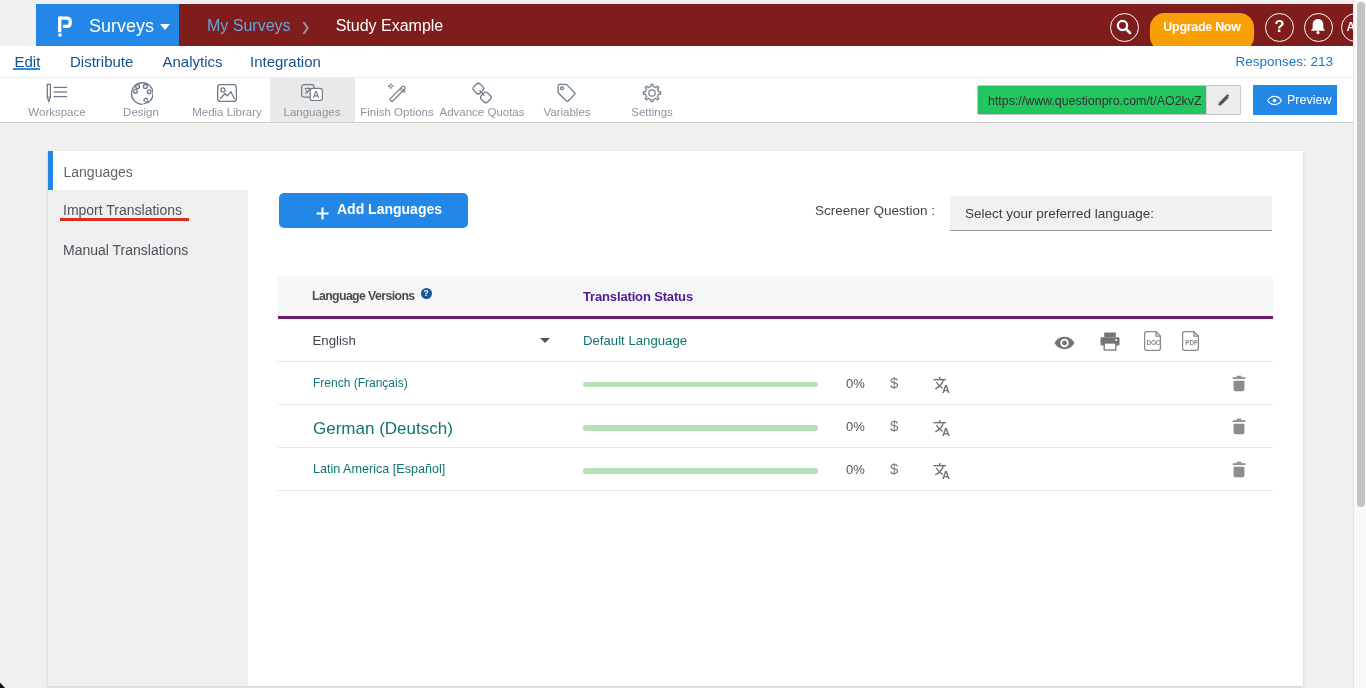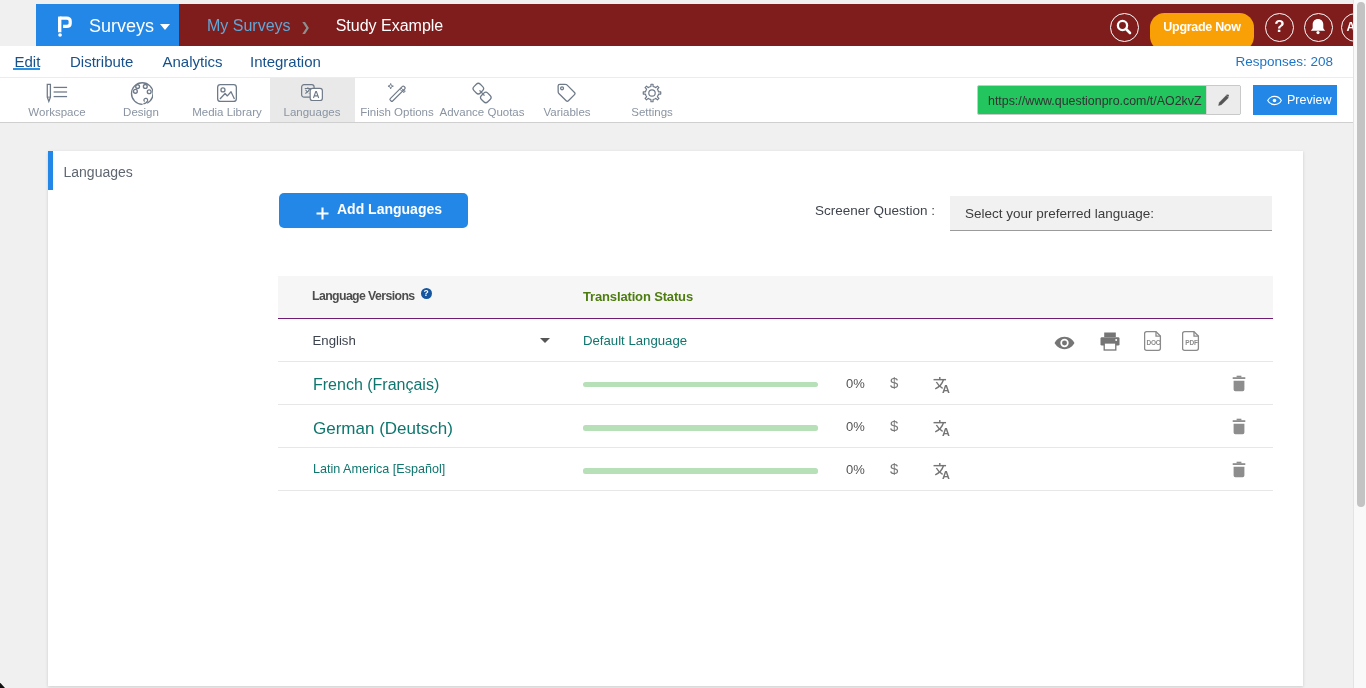--- a/index.html
+++ b/index.html
@@ -36,21 +36,21 @@
 
 
 #card { position:absolute; left:48px; top:151px; width:1255px; height:535px; background:#fff; box-shadow:0 1px 3px rgba(0,0,0,0.15); }
 #accent { position:absolute; left:0; top:0; width:4.5px; height:39px; background:#2287e6; }
 #cardtitle { position:absolute; left:15.5px; top:12.5px; font-size:14px; color:#5f6771; }
 #sidebar { position:absolute; left:0; top:39px; width:200px; height:496px; background:#efefef; }
 #sidebar .itm { position:absolute; left:15px; font-size:14px; color:#4c525b; }
 #redline { position:absolute; left:12px; top:27.5px; width:129px; height:3.5px; background:#d92c23; }
 
 
-.thead { position:absolute; left:230px; top:125px; width:994.5px; height:43px; background:#f6f6f6; border-bottom:1px solid #701a75; box-sizing:border-box; }
+.thead { position:absolute; left:230px; top:125px; width:994.5px; height:43px; background:#f6f6f6; border-bottom:3px solid #701a75; box-sizing:border-box; }
 .trow { position:absolute; left:230px; width:994.5px; height:43.2px; border-bottom:1px solid #e7e7e7; background:#fff; }
 .cell { position:absolute; font-size:13.2px; color:#0f766e; }
 .pbar { position:absolute; left:305px; top:20px; width:235px; height:5.5px; border-radius:2.5px; background:#b7dfb8; }
 .pct { position:absolute; left:568px; top:14px; font-size:13px; color:#555; }
 .dollar { position:absolute; left:612px; top:12px; font-size:15px; color:#777; }
 .transicon { position:absolute; left:654px; top:13px; }
 .trash { position:absolute; left:954px; top:13px; }
 
 #screener-label { position:absolute; left:657px; top:51.5px; width:230px; text-align:right; font-size:13.5px; color:#40454d; }
 #screener-box { position:absolute; left:902px; top:44.5px; width:322px; height:35px; background:#f1f1f1; border-bottom:1px solid #9b9b9b; }
@@ -92,21 +92,21 @@
   </div>
   <div class="hcir" style="left:1305px; font-size:12px; font-weight:bold; line-height:26px; letter-spacing:0.3px;">AB</div>
 </div>
 
 <div id="tabs">
   <div class="tab" style="left:14.5px;">Edit</div>
   <div id="edit-underline"></div>
   <div class="tab" style="left:70px;">Distribute</div>
   <div class="tab" style="left:162.5px;">Analytics</div>
   <div class="tab" style="left:250px;">Integration</div>
-  <div id="responses">Responses: 208</div>
+  <div id="responses">Responses: 213</div>
 </div>
 
 <div id="toolbar">
   <div class="titem" style="left:14.5px;">
     <svg width="22" height="22" viewBox="0 0 24 24" fill="none" stroke="#6f7a89" stroke-width="1.4">
       <path d="M1.4 2.6 h3.4 v13.9 l-1.7 4.7 -1.7-4.7 z"></path>
       <path d="M1.4 16.5 h3.4" stroke-width="1.1"></path>
       <path d="M8.3 5.9 H23"></path>
         <path d="M8.3 10.9 H23"></path>
         <path d="M8.3 15.9 H23"></path>
@@ -189,36 +189,41 @@
       <path d="M11 1 C6 1 2.4 4.3 1 7 c1.4 2.7 5 6 10 6 s8.6-3.3 10-6 C19.6 4.3 16 1 11 1 z" fill="none" stroke="#fff" stroke-width="1.6"></path>
       <circle cx="11" cy="7" r="2.6" fill="#fff"></circle>
     </svg>
     <span style="position:absolute;left:34px;top:8px;font-size:12.5px;">Preview</span>
   </div>
 </div>
 
 <div id="card">
   <div id="accent"></div>
   <div id="cardtitle">Languages</div>
+  <div id="sidebar">
+    <div class="itm" style="top:12.3px;">Import Translations</div>
+    <div id="redline"></div>
+    <div class="itm" style="top:51.5px;">Manual Translations</div>
+  </div>
 
   <div id="addbtn">
     <svg width="13" height="13" viewBox="0 0 13 13" style="position:absolute;left:37px;top:13.5px;">
       <path d="M6.5 0.5 V12.5 M0.5 6.5 H12.5" stroke="#fff" stroke-width="2.1"></path>
     </svg>
     <span style="position:absolute;left:58px;top:8px;font-size:14px;font-weight:bold;">Add Languages</span>
   </div>
   <div id="screener-label">Screener Question :</div>
   <div id="screener-box">
       <span>Select your preferred language:</span>
     </div>
 
   <div class="thead">
     <div class="cell" style="left:34px;top:13px;font-weight:bold;color:#4d4d4d;font-size:12.3px;letter-spacing:-0.6px;">Language Versions</div>
     <div style="position:absolute;left:142.5px;top:11.5px;width:11px;height:11px;border-radius:50%;background:#15569e;color:#fff;font-size:8.5px;font-weight:bold;text-align:center;line-height:11px;">?</div>
-    <div class="cell" style="left:305px;top:13px;font-weight:bold;color:#4d7c0f;font-size:13px;letter-spacing:-0.15px;">Translation Status</div>
+    <div class="cell" style="left:305px;top:13px;font-weight:bold;color:#4c1d95;font-size:13px;letter-spacing:-0.15px;">Translation Status</div>
   </div>
 
   <div class="trow" style="top:167.5px;">
     <div class="cell" style="left:34.5px;top:14px;color:#3d444e;">English</div>
     <div style="position:absolute;left:262px;top:19px;width:0;height:0;border-left:5px solid transparent;border-right:5px solid transparent;border-top:5.5px solid #555;"></div>
     <div class="cell" style="left:305px;top:14px;">Default Language</div>
     <svg width="21" height="14" viewBox="0 0 22 14" style="position:absolute;left:776px;top:17.5px;">
       <path d="M11 0.5 C5.7 0.5 2 4.2 0.6 7 2 9.8 5.7 13.5 11 13.5 s9-3.7 10.4-6.5 C20 4.2 16.3 0.5 11 0.5 z" fill="#757575"></path>
       <circle cx="11" cy="7" r="4.4" fill="#fff"></circle>
       <circle cx="11" cy="7" r="2.6" fill="#757575"></circle>
@@ -235,21 +240,21 @@
       <text x="2.5" y="13.7" font-size="6.5" font-weight="bold" fill="#8a8a8a" font-family="Liberation Sans" letter-spacing="-0.2">DOC</text>
     </svg>
     <svg width="19" height="20" viewBox="0 0 19 20" style="position:absolute;left:904px;top:12px;">
       <path d="M2.6 0.7 h9.4 l4.4 4.4 v12.2 q0 2-2 2 h-11.8 q-2 0-2-2 v-14.6 q0-2 2-2z" fill="none" stroke="#8a8a8a" stroke-width="1.3"></path>
       <path d="M12 0.7 v4.4 h4.4" fill="none" stroke="#8a8a8a" stroke-width="1.3"></path>
       <text x="3.3" y="13.7" font-size="6.5" font-weight="bold" fill="#8a8a8a" font-family="Liberation Sans" letter-spacing="-0.2">PDF</text>
     </svg>
   </div>
 
   <div class="trow" style="top:210.8px;">
-    <div class="cell" style="left:35px;top:14px;font-size:16px;">French (Français)</div>
+    <div class="cell" style="left:35px;top:14px;font-size:12px;">French (Français)</div>
     <div class="pbar"></div>
       <div class="pct">0%</div>
       <div class="dollar">$</div>
     <svg class="transicon" width="19" height="19" viewBox="0 0 20 20">
       <g fill="none" stroke="#757575" stroke-width="1.5">
         <path d="M8.2 2.2 v2.1"></path>
         <path d="M1.6 4.9 h13.2"></path>
         <path d="M12 5 c-1.2 4.4-4.4 7.6-8.6 9.6"></path>
         <path d="M4.6 7.4 c1.5 2.8 4 5.2 6.6 6.6"></path>
       </g>

